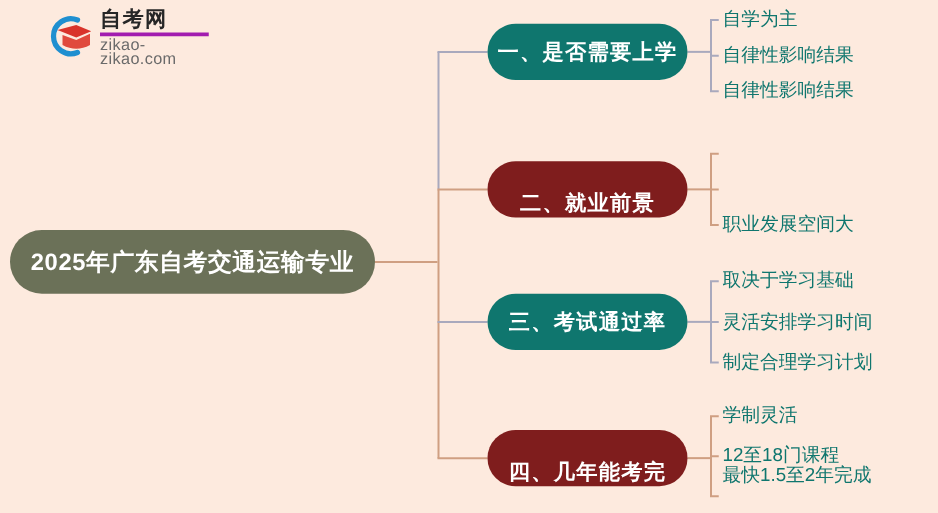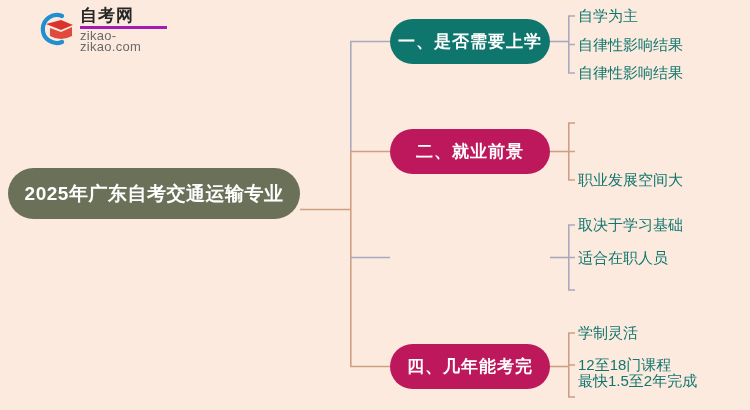--- a/index.html
+++ b/index.html
@@ -72,38 +72,38 @@
     display: flex;
     align-items: center;
     justify-content: center;
     box-sizing: border-box;
     color: #ffffff;
     font-weight: bold;
     text-align: center;
   }
   .node-center {
     left: 8px;
-    top: 168px;
+    top: 184px;
     width: 292px;
     height: 51px;
     border-radius: 26px;
     background: #6b7158;
     font-size: 19px;
     letter-spacing: 0.5px;
   }
   .node-branch {
     width: 160px;
     height: 45px;
     border-radius: 23px;
     font-size: 17px;
     letter-spacing: 1px;
     left: 390px;
   }
   .branch-purple { background: #0f766e; }
-  .branch-tan    { background: #be185d; }
+  .branch-tan    { background: #7f1d1d; align-items: flex-end; }
 
   .node-b1 { top: 19px; }
   .node-b2 { top: 129px; }
   .node-b3 { top: 235px; }
   .node-b4 { top: 344px; }
 
   
   .leaf {
     position: absolute;
     left: 578px;
@@ -169,30 +169,34 @@
   <div class="node node-center">
     <span>2025年广东自考交通运输专业</span>
   </div>
 
   <div class="node node-branch branch-purple node-b1">
     <span>一、是否需要上学</span>
   </div>
   <div class="node node-branch branch-tan node-b2">
     <span>二、就业前景</span>
   </div>
+  <div class="node node-branch branch-purple node-b3">
+    <span>三、考试通过率</span>
+  </div>
   <div class="node node-branch branch-tan node-b4">
     <span>四、几年能考完</span>
   </div>
 
   <div class="leaf" style="top:16px">自学为主</div>
   <div class="leaf" style="top:44.5px">自律性影响结果</div>
   <div class="leaf" style="top:73px">自律性影响结果</div>
 
   <div class="leaf" style="top:225px">取决于学习基础</div>
 
   <div class="leaf" style="top:180px">职业发展空间大</div>
-  <div class="leaf" style="top:257.5px">适合在职人员</div>
+  <div class="leaf" style="top:257.5px">灵活安排学习时间</div>
+  <div class="leaf" style="top:290px">制定合理学习计划</div>
 
   <div class="leaf" style="top:333px">学制灵活</div>
   <div class="leaf" style="top:365px">12至18门课程</div>
   <div class="leaf" style="top:381px">最快1.5至2年完成</div>
 
 </div>
 
 </body></html>

